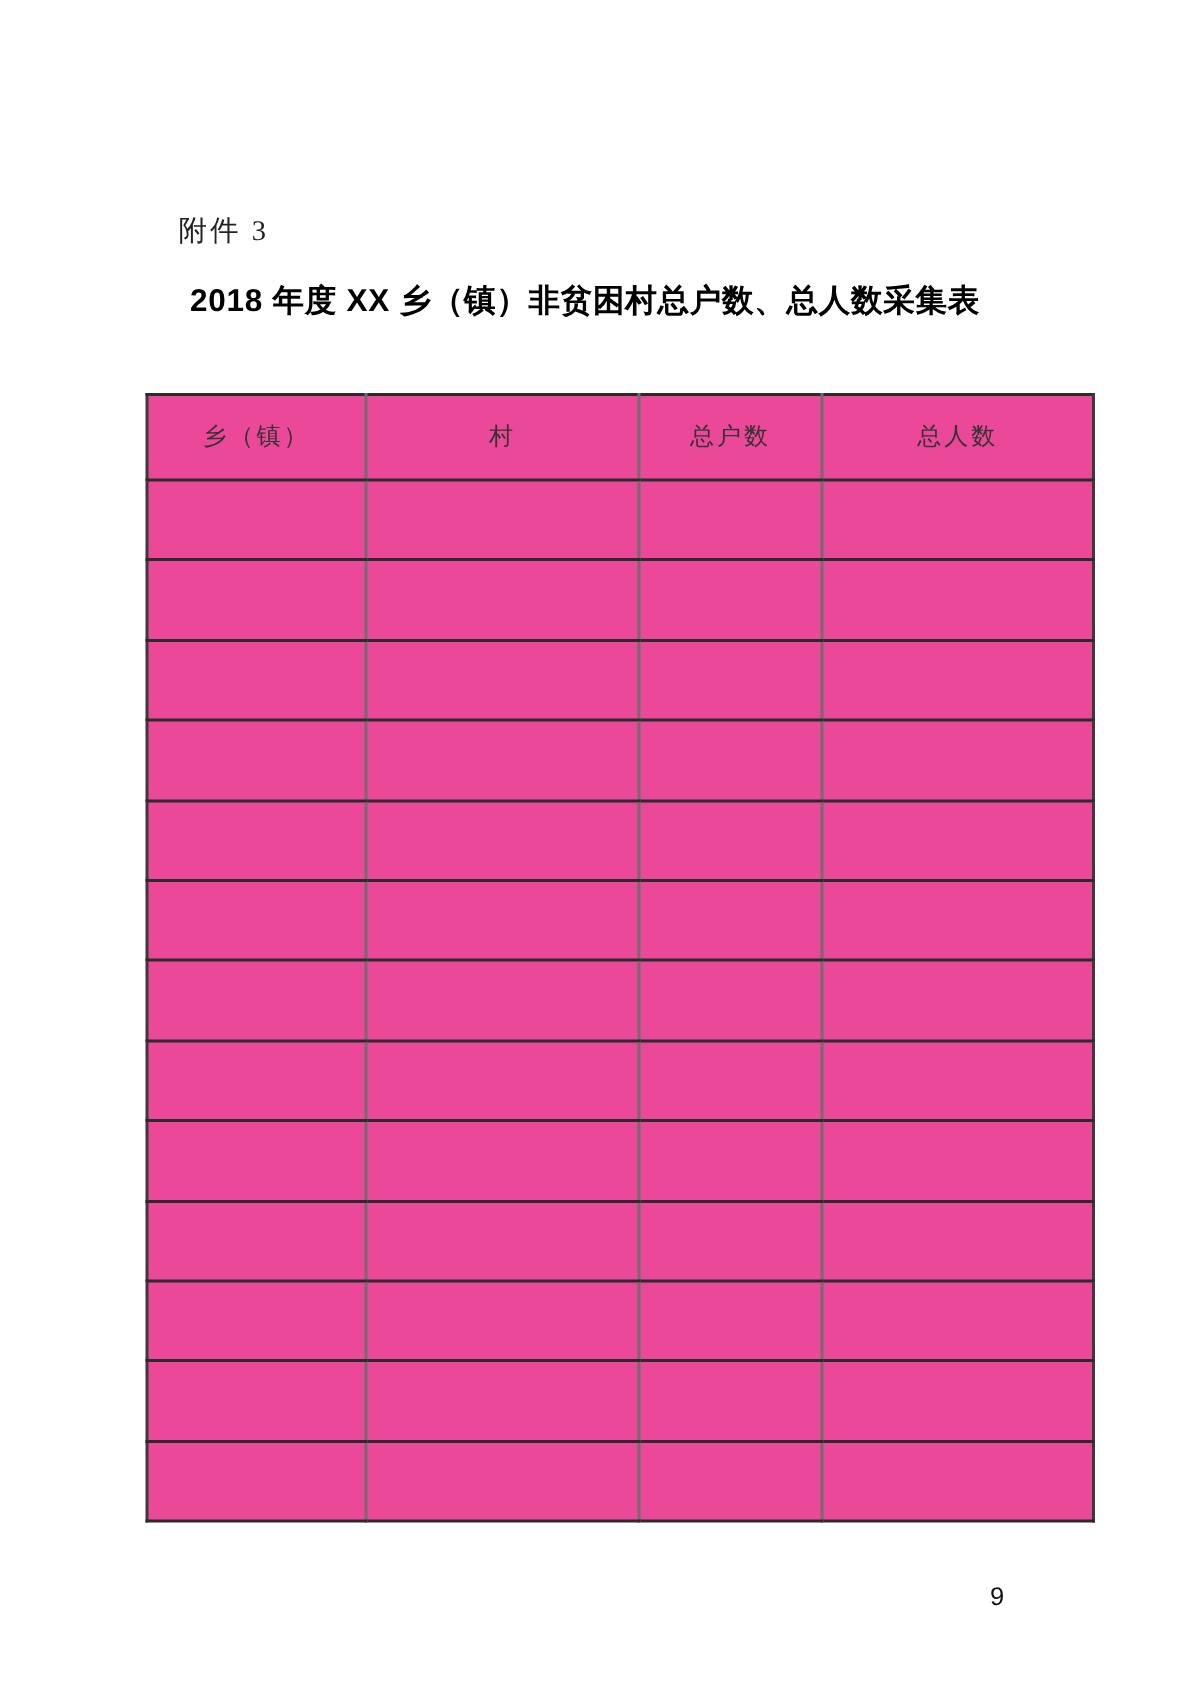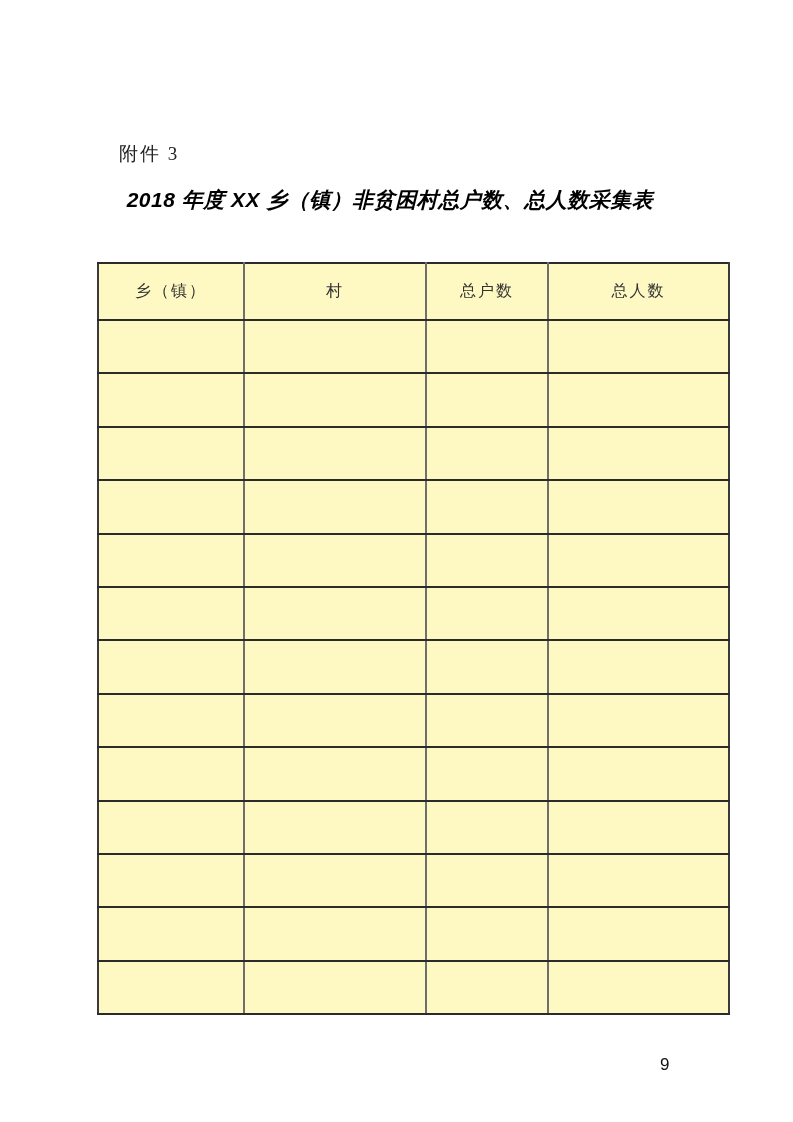--- a/index.html
+++ b/index.html
@@ -28,21 +28,20 @@
     left: 0;
     top: 186px;
     width: 780px;
     text-align: center;
     font-family: "Liberation Sans", "DejaVu Sans", sans-serif;
     font-weight: bold;
     font-size: 21px;
     letter-spacing: 0.5px;
     color: #000000;
     white-space: nowrap;
-    font-style: italic;
   }
   .form-line {
     position: absolute;
     left: 0;
     top: 229px;
     width: 793px;
     height: 22px;
     font-family: "Liberation Sans", "DejaVu Sans", sans-serif;
     font-weight: bold;
     font-size: 15px;
@@ -61,21 +60,21 @@
     table-layout: fixed;
     background: #ffffff;
   }
   table.collection-table th,
   table.collection-table td {
     border-top: 2px solid #2b2b2b;
     border-bottom: 2px solid #2b2b2b;
     border-left: 2px solid #6e6e6e;
     border-right: 2px solid #6e6e6e;
     padding: 0;
-    background: #fef9c3;
+    background: #ec4899;
   }
   table.collection-table th:first-child,
   table.collection-table td:first-child { border-left: 2px solid #3a3a3a; }
   table.collection-table th:last-child,
   table.collection-table td:last-child { border-right: 2px solid #3a3a3a; }
   table.collection-table thead th {
     height: 57px;
     font-weight: normal;
     font-size: 16px;
     letter-spacing: 2px;

